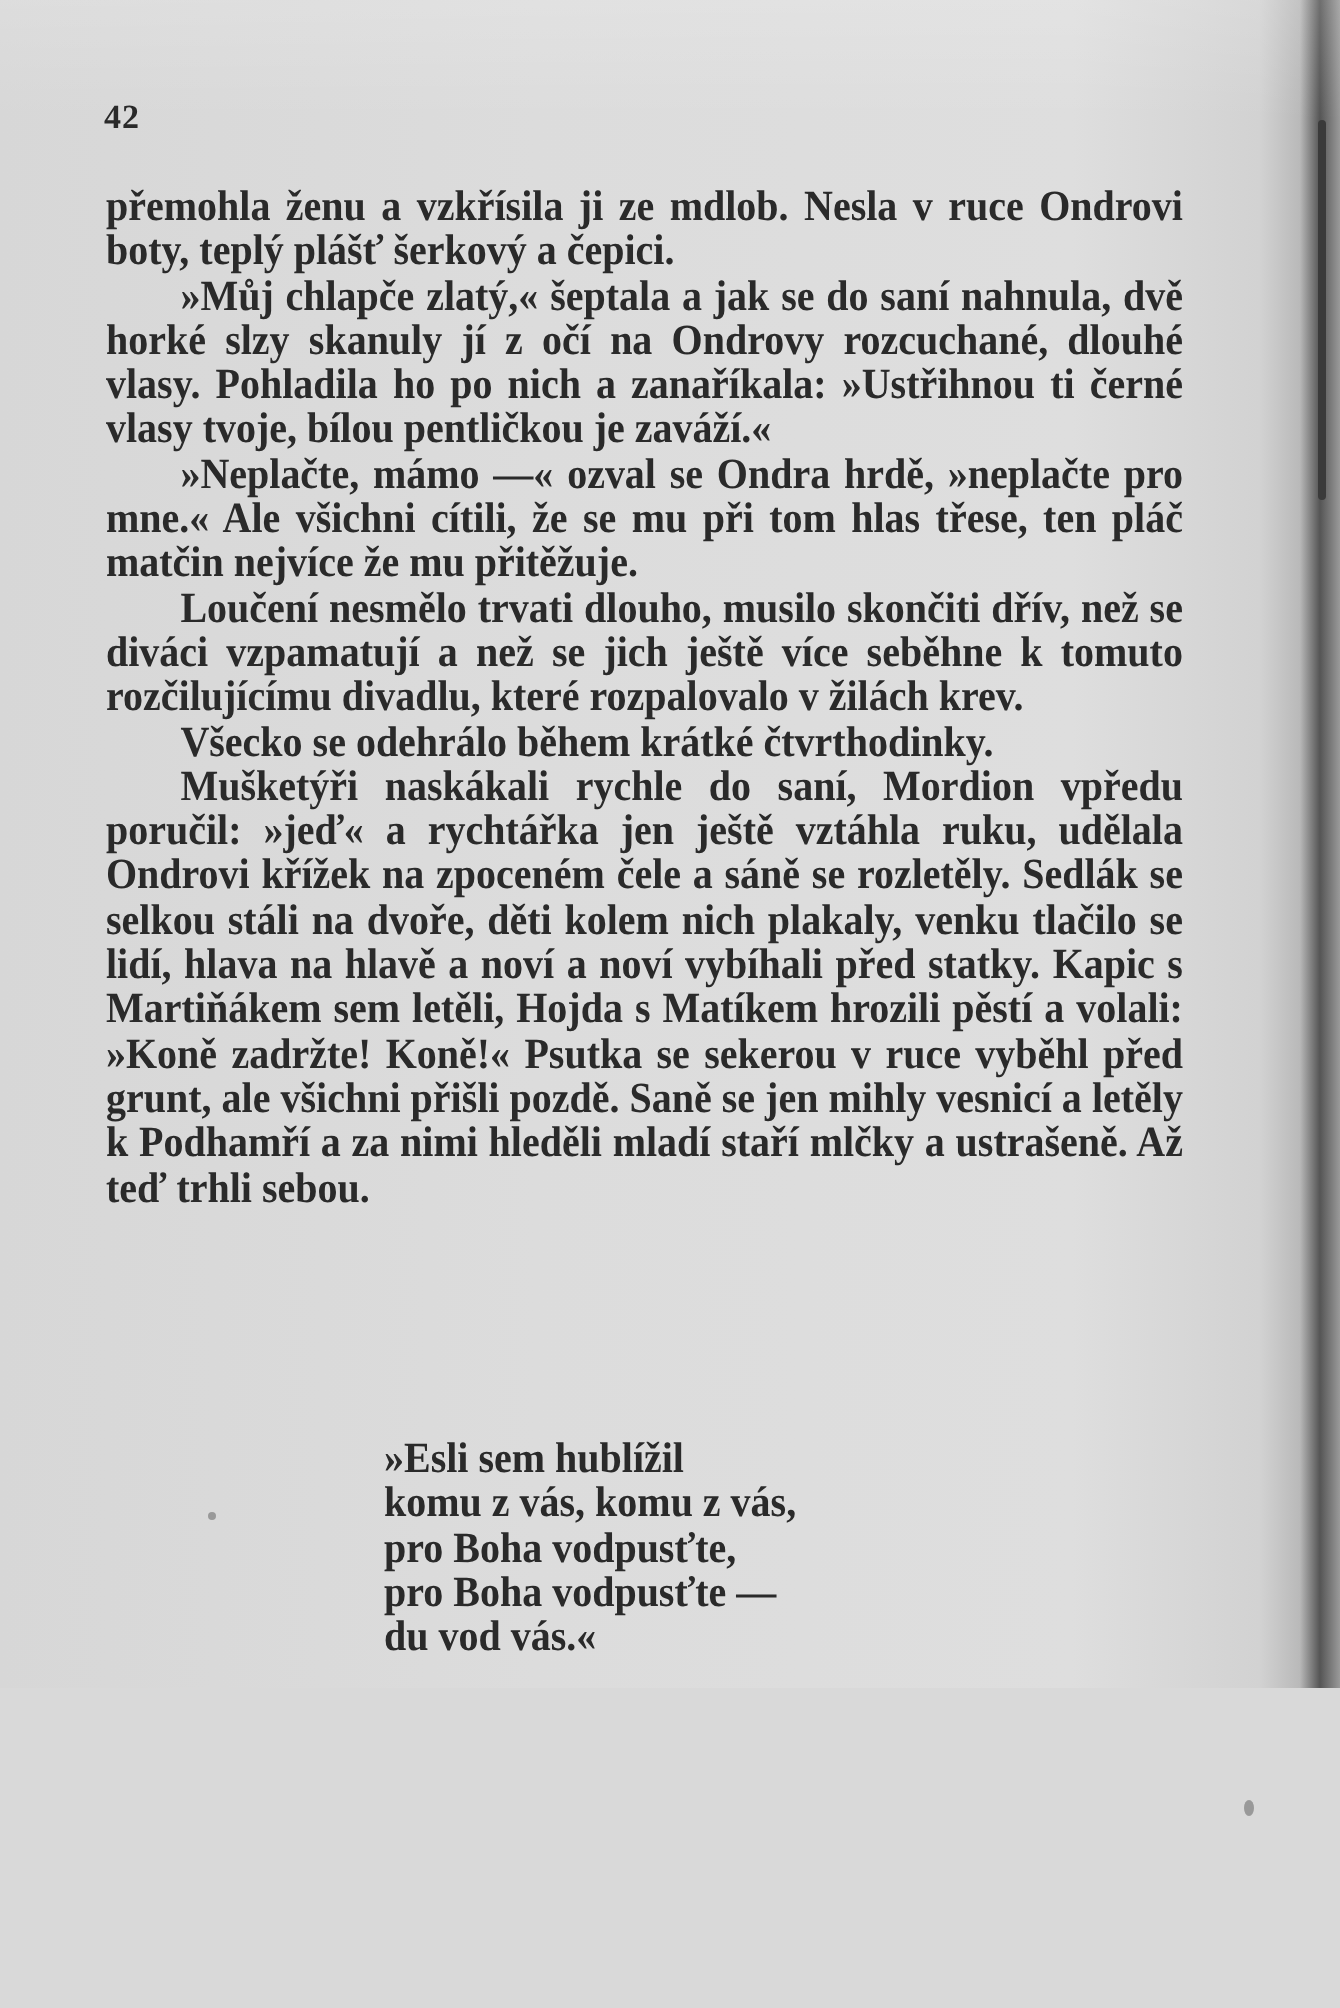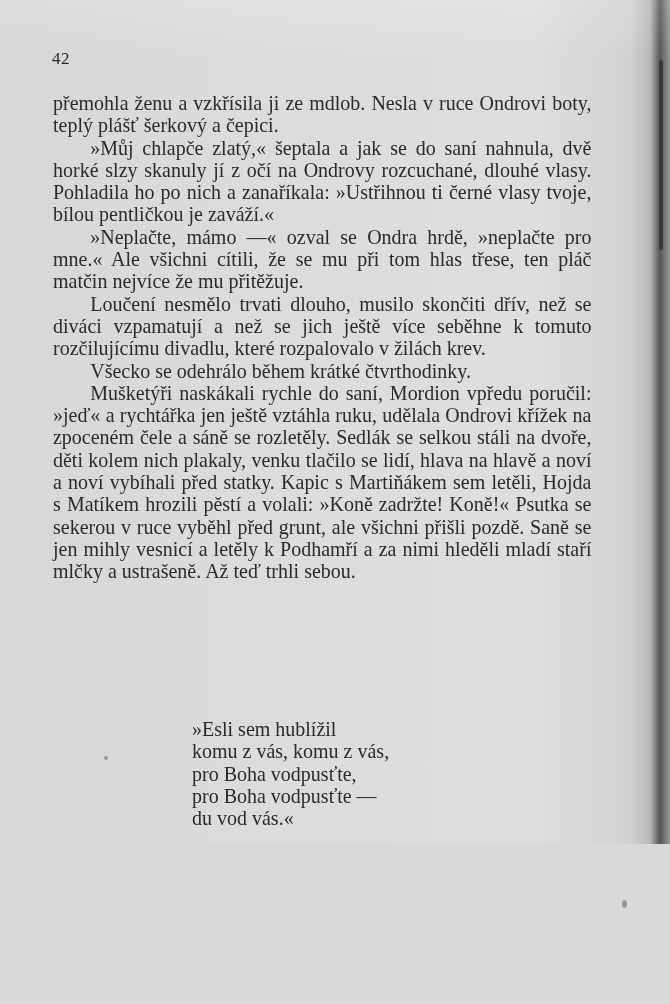--- a/index.html
+++ b/index.html
@@ -5,20 +5,21 @@
   html, body { margin: 0; padding: 0; }
   body {
     width: 670px; height: 1004px; overflow: hidden; position: relative;
     background: #d9d9d9;
     font-family: "Liberation Serif", "DejaVu Serif", serif;
     color: #2a2a2a;
   }
   .page {
     position: absolute; left: 0; top: 0; width: 670px; height: 844px;
     background: linear-gradient(90deg, #d7d7d7 0%, #dcdcdc 40%, #dedede 80%, #d2d2d2 94%, #b9b9b9 97%, #555 98.5%, #9a9a9a 100%);
+    font-weight: bold;
   }
   .shade-top {
     position: absolute; left: 0; top: 0; width: 670px; height: 60px;
     background: linear-gradient(180deg, rgba(255,255,255,0.15), rgba(255,255,255,0));
   }
   .edge-line {
     position: absolute; left: 659px; top: 60px; width: 4px; height: 190px;
     background: #3a3a3a; border-radius: 2px;
   }
   .page-number {

